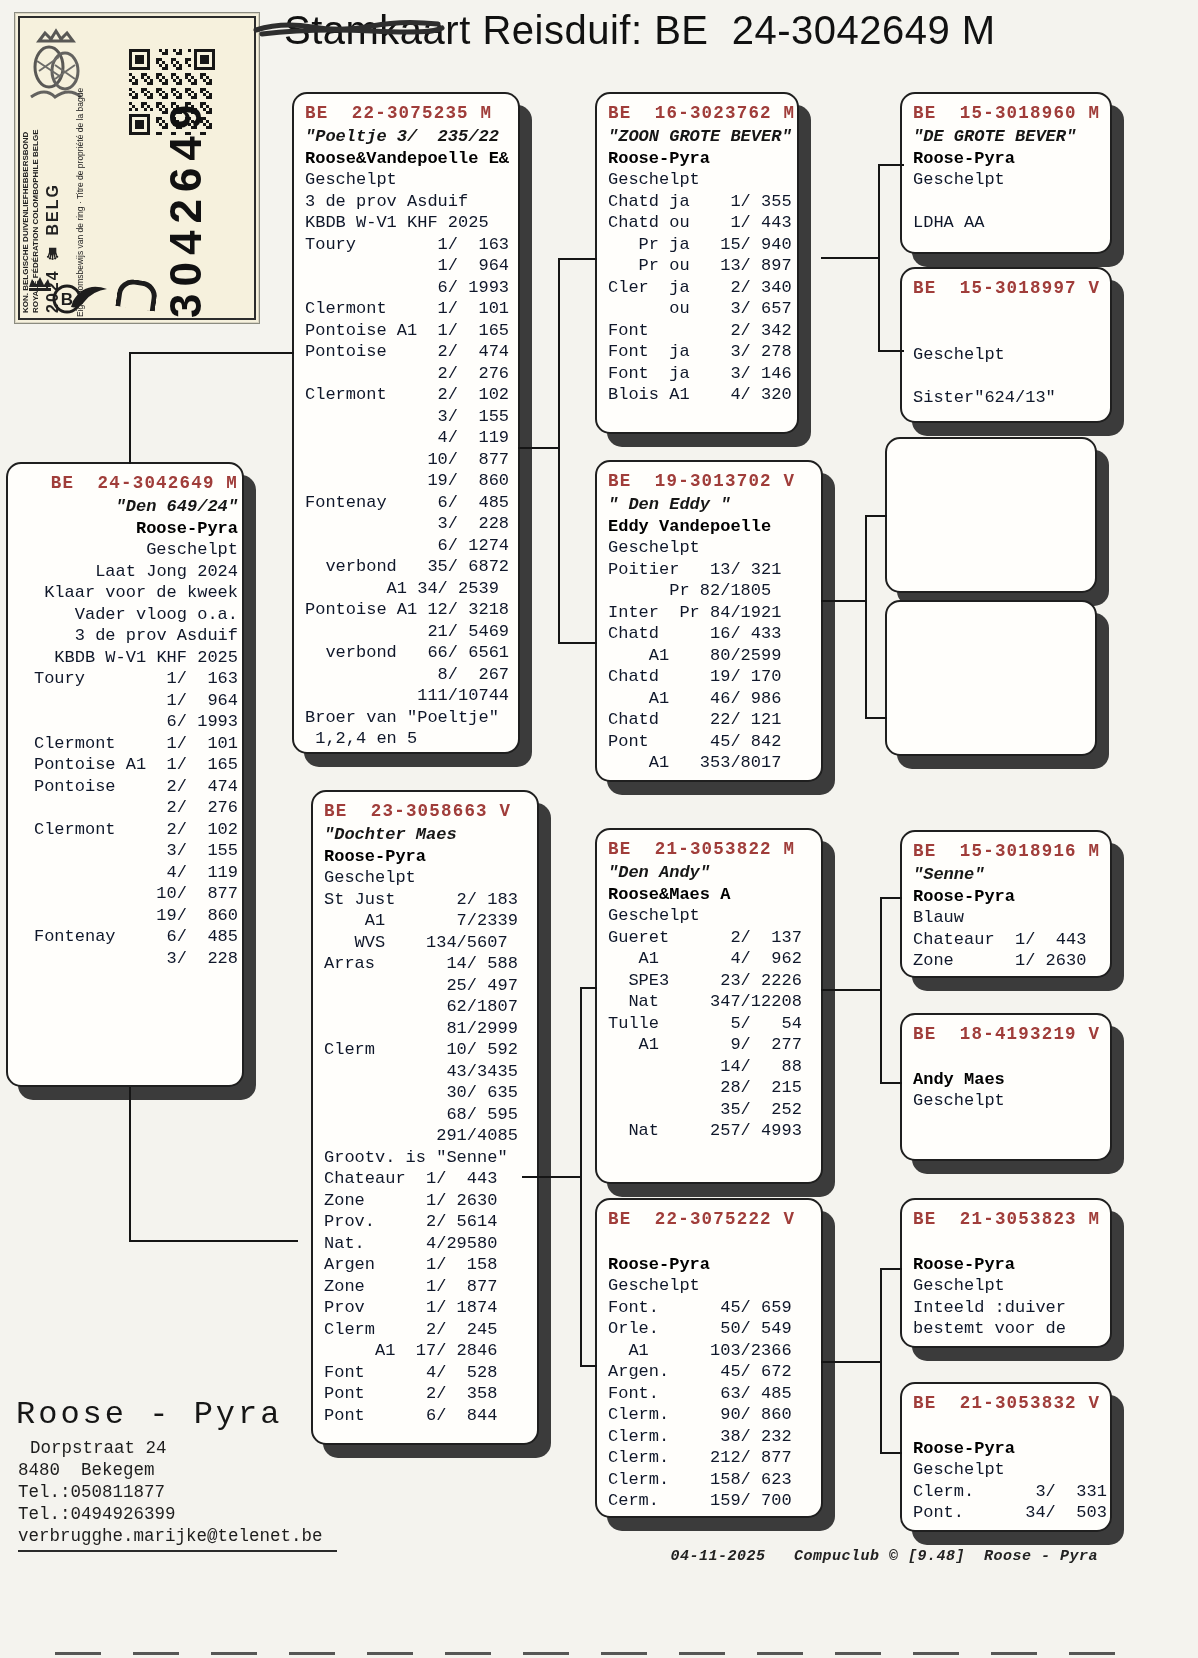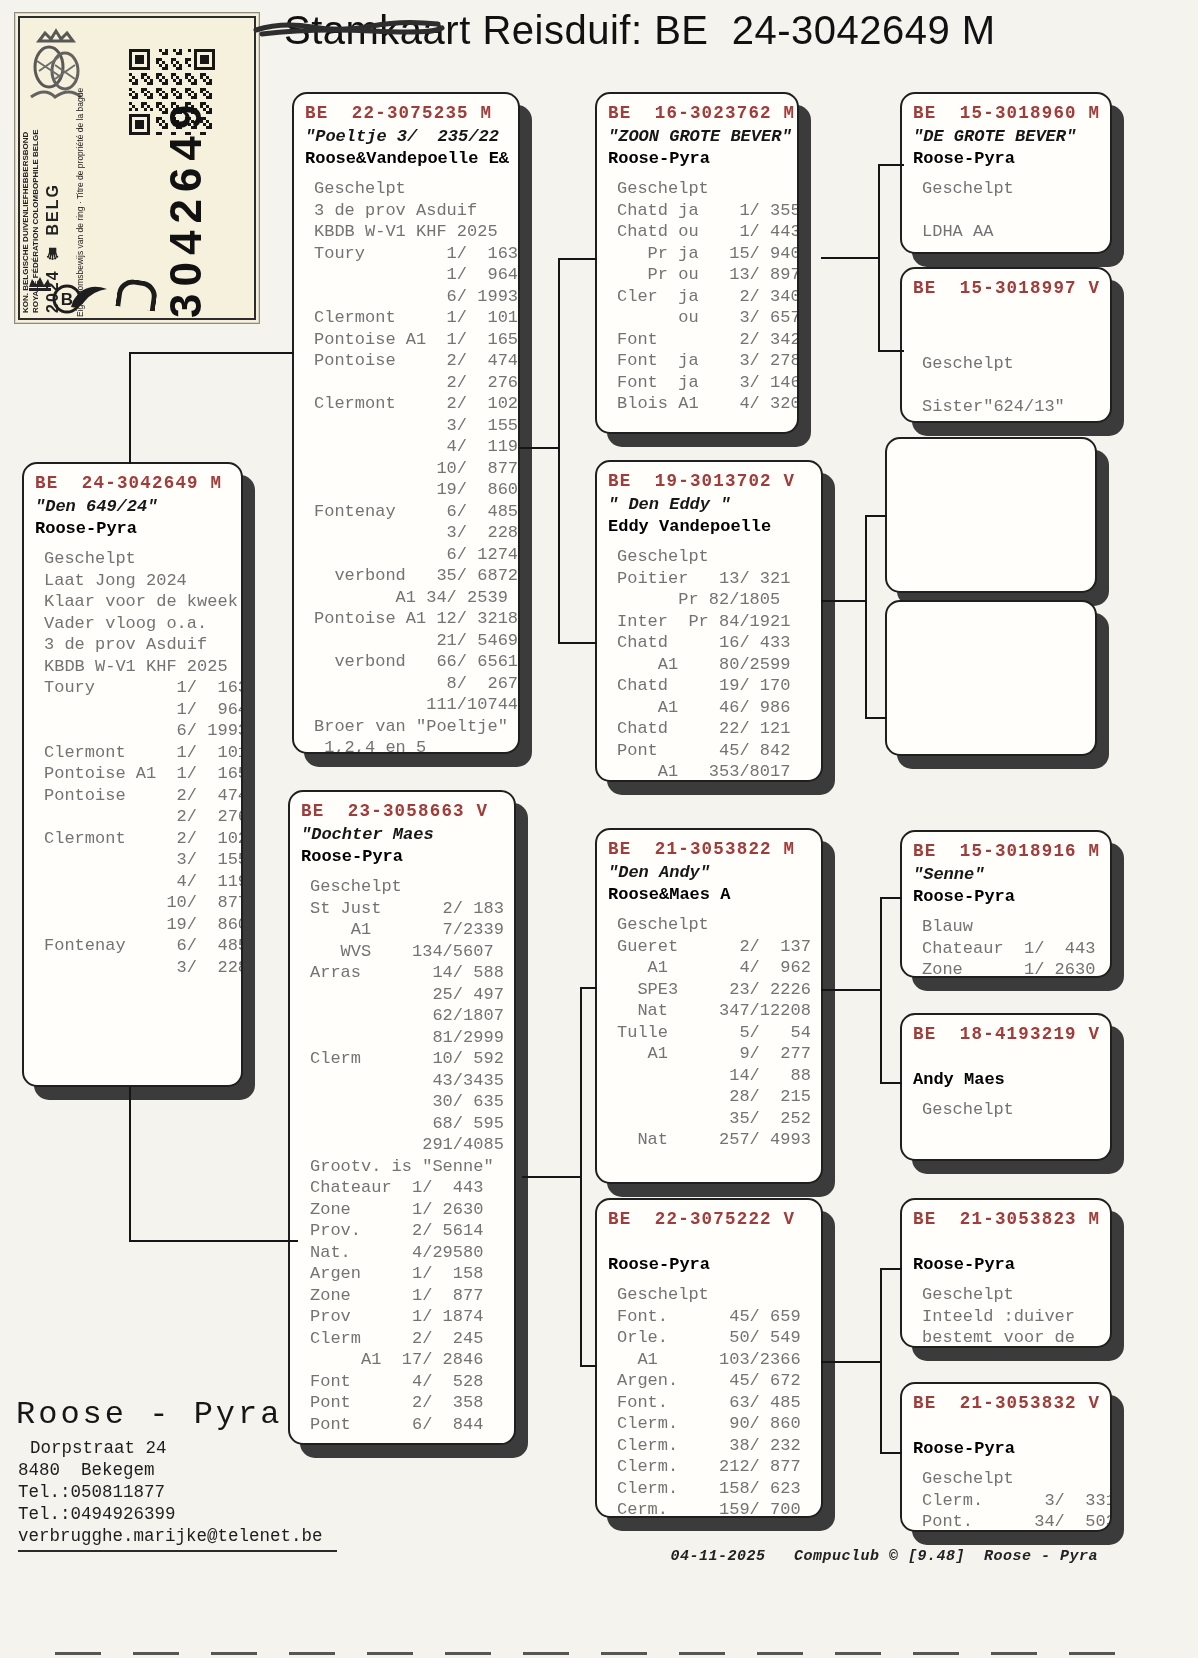--- a/index.html
+++ b/index.html
@@ -33,22 +33,22 @@
   }
   .pname{
     margin:0;font-family:inherit;font-weight:bold;font-style:italic;
     font-size:17px;line-height:21.5px;min-height:21.5px;white-space:pre;color:#161616;
   }
   .powner{
     margin:0;font-family:inherit;font-weight:bold;
     font-size:17px;line-height:21.5px;min-height:21.5px;white-space:pre;color:#000000;
   }
   .pbody{
-    margin:9px;font-family:inherit;
-    font-size:17px;line-height:21.5px;white-space:pre;color:#737373;
+    margin:0;font-family:inherit;
+    font-size:17px;line-height:21.5px;white-space:pre;color:#0f172a;
   }
   
   .cline{position:absolute;background:#151515;}
   
   .sticker{
     position:absolute;left:14px;top:12px;width:244px;height:310px;
     background:#f6f1dd;
     border:1px solid #8b8b80;
     box-shadow:0 0 0 1px #d9d4c2 inset;
   }
@@ -347,21 +347,21 @@
     </svg>
   </div>
 
   <div class="pen-arc"></div>
 </div>
 
 <svg class="scribble" viewBox="0 0 200 26">
   <path d="M4 16 Q30 8 60 13 T120 12 T186 10 M10 20 Q60 14 120 17 T190 14" fill="none" stroke="#2e2e2e" stroke-width="5" stroke-linecap="round"></path>
 </svg>
 
-<div class="pbox" style="left:22px;top:462px;width:221px;height:625px;">
+<div class="pbox" style="left:6px;top:462px;width:238px;height:625px;text-align:right;">
   <div class="ring">BE  24-3042649 M</div>
   <pre class="pname">"Den 649/24"</pre>
   <pre class="powner">Roose-Pyra</pre>
   <pre class="pbody">Geschelpt
 Laat Jong 2024
 Klaar voor de kweek
 Vader vloog o.a.
 3 de prov Asduif
 KBDB W-V1 KHF 2025
 Toury        1/  163
@@ -406,21 +406,21 @@
         A1 34/ 2539
 Pontoise A1 12/ 3218
             21/ 5469
   verbond   66/ 6561
              8/  267
            111/10744
 Broer van "Poeltje"
  1,2,4 en 5</pre>
 </div>
 
-<div class="pbox" style="left:288px;top:790px;width:228px;height:655px;">
+<div class="pbox" style="left:311px;top:790px;width:228px;height:655px;">
   <div class="ring">BE  23-3058663 V</div>
   <pre class="pname">"Dochter Maes</pre>
   <pre class="powner">Roose-Pyra</pre>
   <pre class="pbody">Geschelpt
 St Just      2/ 183
     A1       7/2339
    WVS    134/5607
 Arras       14/ 588
             25/ 497
             62/1807

